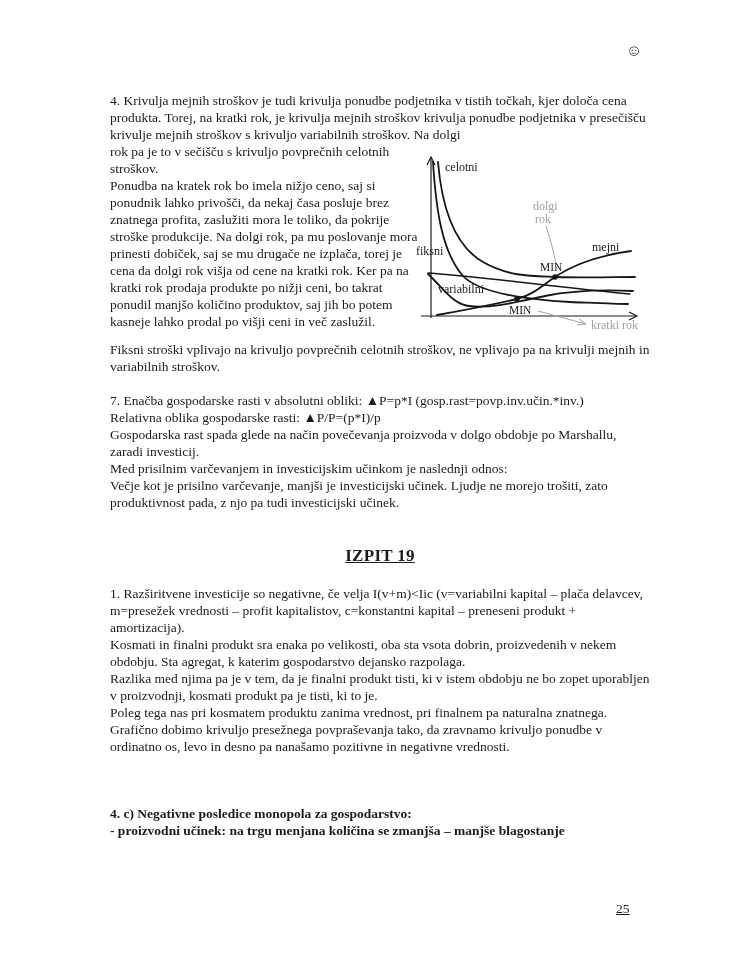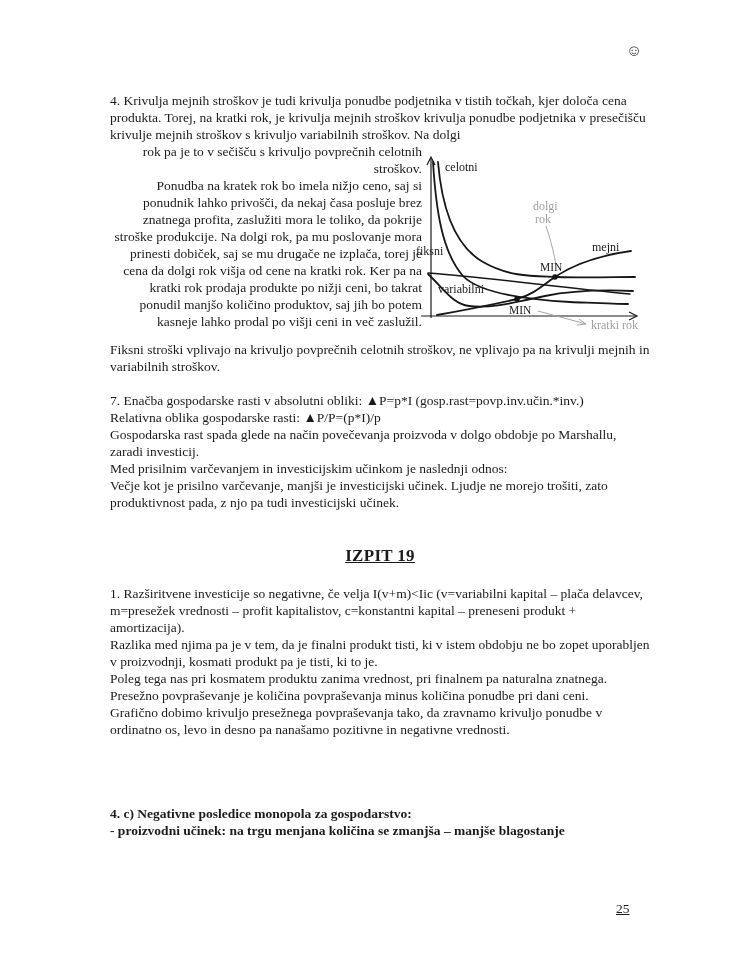--- a/index.html
+++ b/index.html
@@ -35,21 +35,21 @@
 <body>
 
 <div class="page">
 
   <div class="smiley">☺</div>
 
   <div class="block" style="top:92px;">
     <p>4. Krivulja mejnih stroškov je tudi krivulja ponudbe podjetnika v tistih točkah, kjer določa cena produkta. Torej, na kratki rok, je krivulja mejnih stroškov krivulja ponudbe podjetnika v presečišču krivulje mejnih stroškov s krivuljo variabilnih stroškov. Na dolgi</p>
   </div>
 
-  <div class="block narrow" style="top:143px;text-align:right;">
+  <div class="block narrow" style="top:143px;">
     <p>rok pa je to v sečišču s krivuljo povprečnih celotnih stroškov.</p>
     <p>Ponudba na kratek rok bo imela nižjo ceno, saj si ponudnik lahko privošči, da nekaj časa posluje brez znatnega profita, zaslužiti mora le toliko, da pokrije stroške produkcije. Na dolgi rok, pa mu poslovanje mora prinesti dobiček, saj se mu drugače ne izplača, torej je cena da dolgi rok višja od cene na kratki rok. Ker pa na kratki rok prodaja produkte po nižji ceni, bo takrat ponudil manjšo količino produktov, saj jih bo potem kasneje lahko prodal po višji ceni in več zaslužil.</p>
   </div>
 
   <div class="figure">
     <svg width="260" height="185" viewBox="0 0 260 185">
 
       <path class="axis" d="M26,6 L26,166"></path>
       <path class="axis" d="M22,13 L26,5 L30,13"></path>
       <path class="axis" d="M16,164 L231,164"></path>
@@ -89,23 +89,23 @@
     <p>Relativna oblika gospodarske rasti: ▲P/P=(p*I)/p</p>
     <p>Gospodarska rast spada glede na način povečevanja proizvoda v dolgo obdobje po Marshallu, zaradi investicij.</p>
     <p>Med prisilnim varčevanjem in investicijskim učinkom je naslednji odnos:</p>
     <p>Večje kot je prisilno varčevanje, manjši je investicijski učinek. Ljudje ne morejo trošiti, zato produktivnost pada, z njo pa tudi investicijski učinek.</p>
   </div>
 
   <div class="heading">IZPIT 19</div>
 
   <div class="block" style="top:585px;">
     <p>1. Razširitvene investicije so negativne, če velja I(v+m)&lt;Iic (v=variabilni kapital – plača delavcev, m=presežek vrednosti – profit kapitalistov, c=konstantni kapital – preneseni produkt + amortizacija).</p>
+    <p>Kosmati in finalni produkt sra enaka po velikosti, oba sta vsota dobrin, proizvedenih v nekem obdobju. Sta agregat, k katerim gospodarstvo dejansko razpolaga.</p>
     <p>Razlika med njima pa je v tem, da je finalni produkt tisti, ki v istem obdobju ne bo zopet uporabljen v proizvodnji, kosmati produkt pa je tisti, ki to je.</p>
     <p>Poleg tega nas pri kosmatem produktu zanima vrednost, pri finalnem pa naturalna znatnega.</p>
-    <p>Presežno povpraševanje je količina povpraševanja minus količina ponudbe pri dani ceni.</p>
     <p>Grafično dobimo krivuljo presežnega povpraševanja tako, da zravnamo krivuljo ponudbe v ordinatno os, levo in desno pa nanašamo pozitivne in negativne vrednosti.</p>
   </div>
 
   <div class="block" style="top:805px;font-weight:bold;">
     <p>4. c) Negativne posledice monopola za gospodarstvo:</p>
     <p>- proizvodni učinek: na trgu menjana količina se zmanjša – manjše blagostanje</p>
   </div>
 
   <div class="pagenum">25</div>
 

